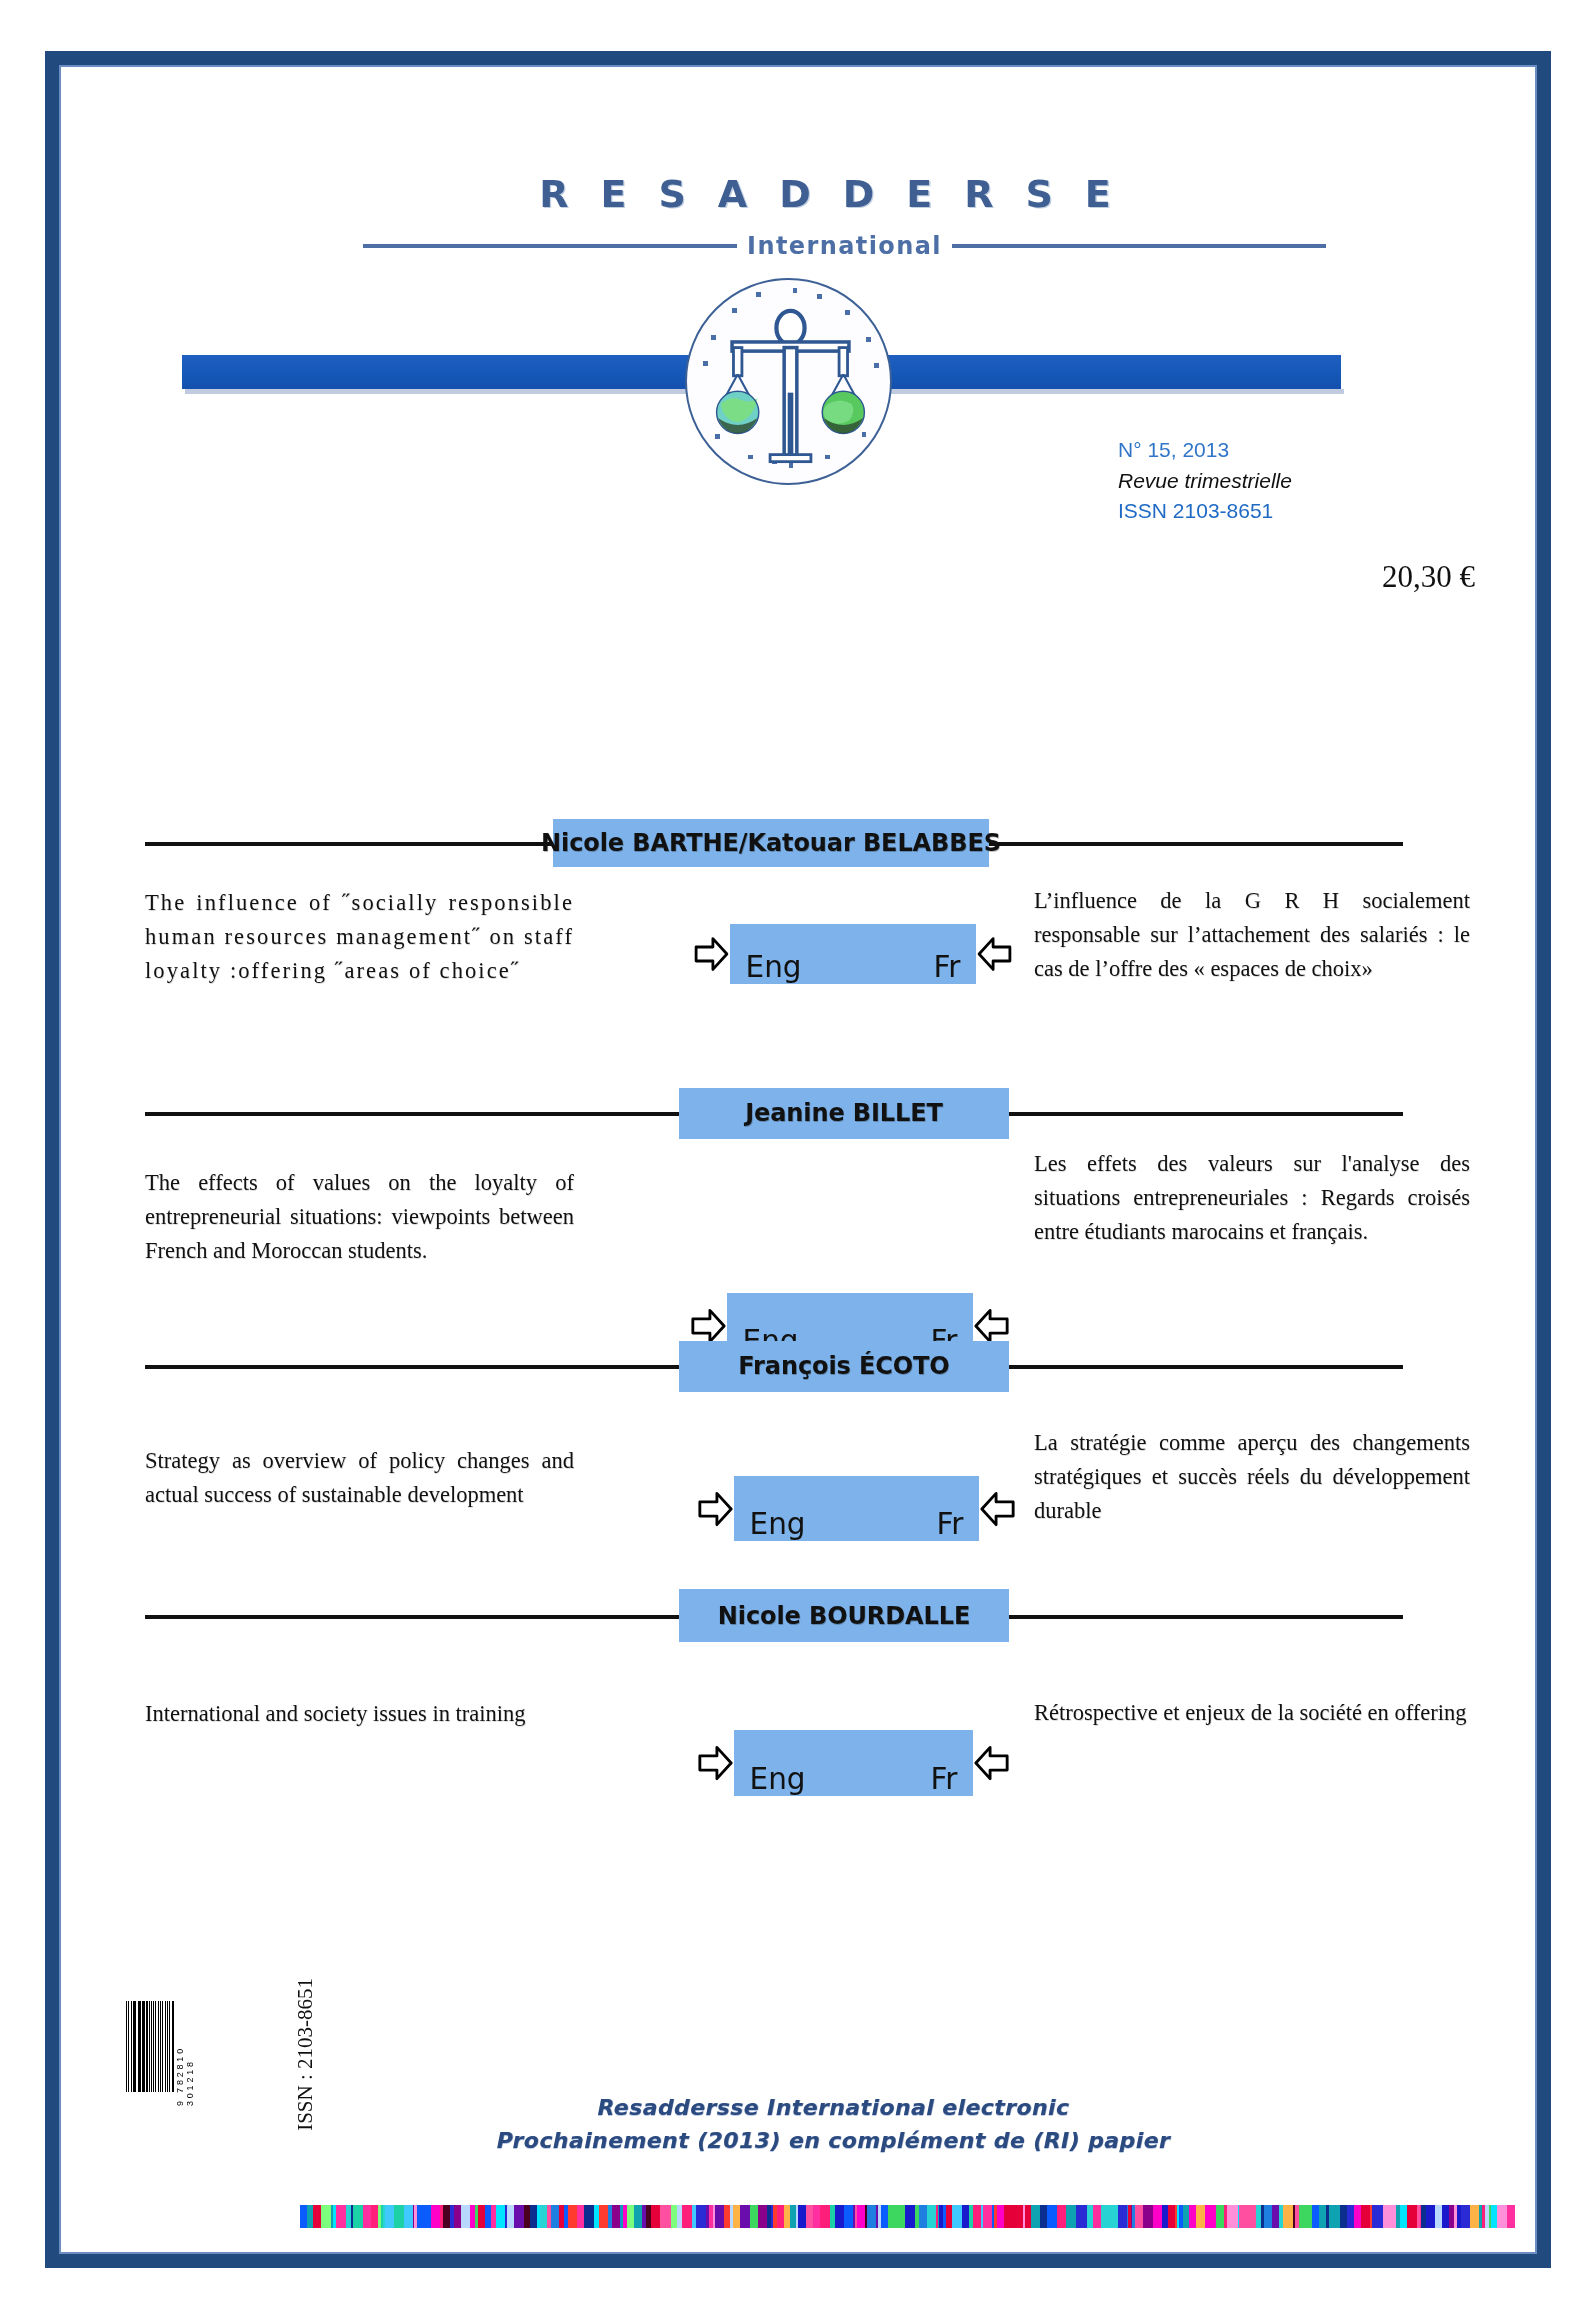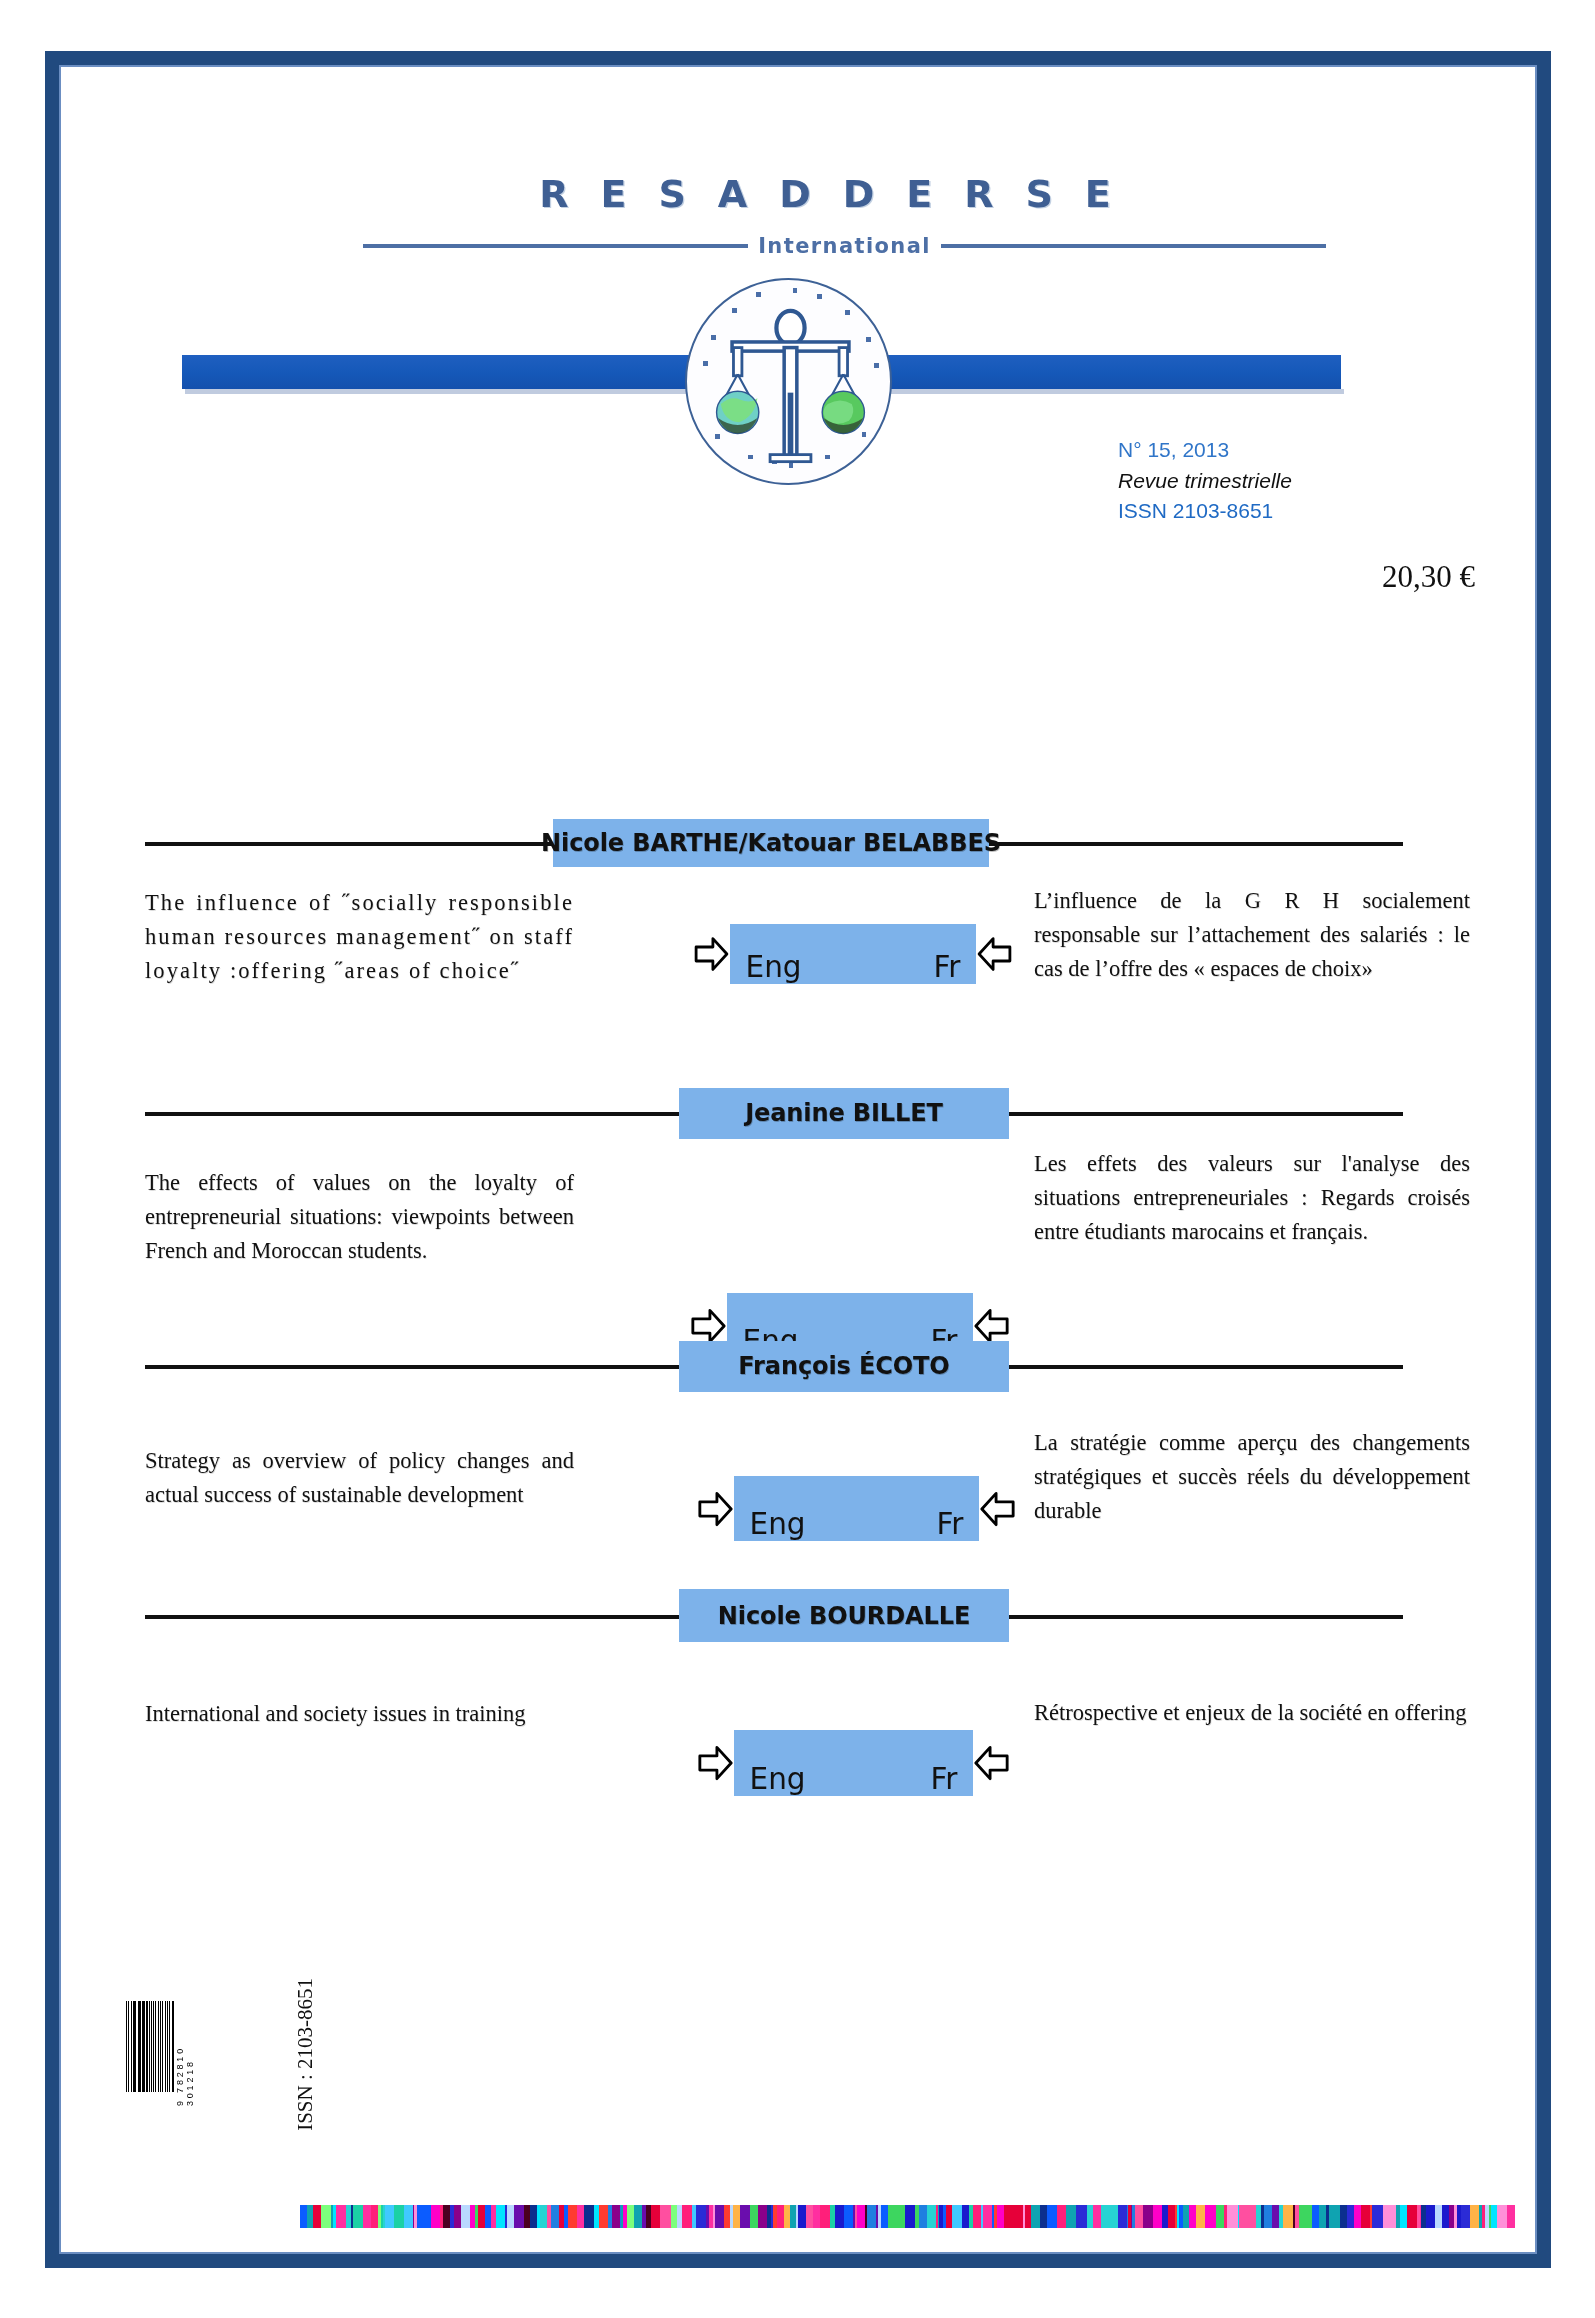--- a/index.html
+++ b/index.html
@@ -26,21 +26,21 @@
     text-shadow:1.4px 1.4px 0 rgba(120,150,190,.45);
     white-space:nowrap;
   }
   .wordmark-sub-wrap{
     position:absolute;left:302px;top:163px;width:963px;height:32px;
     display:flex;align-items:center;gap:9.8px;
   }
   .wm-rule{flex:1 1 auto;height:3.5px;background:#4d6fa5;}
   .wordmark-sub{
     color:#4d6fa5;font-family:"DejaVu Sans",sans-serif;font-weight:600;
-    font-size:21px;letter-spacing:1.4px;white-space:nowrap;
+    font-size:24px;letter-spacing:1.4px;white-space:nowrap;
   }
 
   
   #blue-bar{
     position:absolute;left:121px;top:288px;width:1159px;height:34px;
     background:linear-gradient(180deg,#1f5fc0 0%,#1558b8 55%,#1450ad 100%);
   }
   #blue-bar-shadow{
     position:absolute;left:124px;top:322px;width:1159px;height:4.9px;
     background:rgba(30,70,140,.28);
@@ -333,20 +333,24 @@
           <i style="left: 41px; width: 0.7px;"></i>
           <i style="left: 43px; width: 0.7px;"></i>
           <i style="left: 46px; width: 0.7px;"></i>
           <i style="left: 47px; width: 1.4px;"></i>
         </div>
     <div class="digits">9  782810  301218</div>
   </div>
 
   <div id="issn-vertical">ISSN : 2103-8651</div>
 
+  <div id="footer-note">
+    <div>Resaddersse International electronic</div>
+    <div>Prochainement (2013) en complément de (RI) papier</div>
+  </div>
 
   <div id="color-strip">
         <i style="width: 7px; background: rgb(11, 92, 255);"></i>
         <i style="width: 6.3px; background: rgb(15, 163, 177);"></i>
         <i style="width: 7.7px; background: rgb(230, 0, 57);"></i>
         <i style="width: 9.8px; background: rgb(124, 255, 124);"></i>
         <i style="width: 2.1px; background: rgb(15, 163, 177);"></i>
         <i style="width: 2.8px; background: rgb(0, 229, 255);"></i>
         <i style="width: 10.5px; background: rgb(255, 47, 160);"></i>
         <i style="width: 4.9px; background: rgb(39, 211, 211);"></i>

